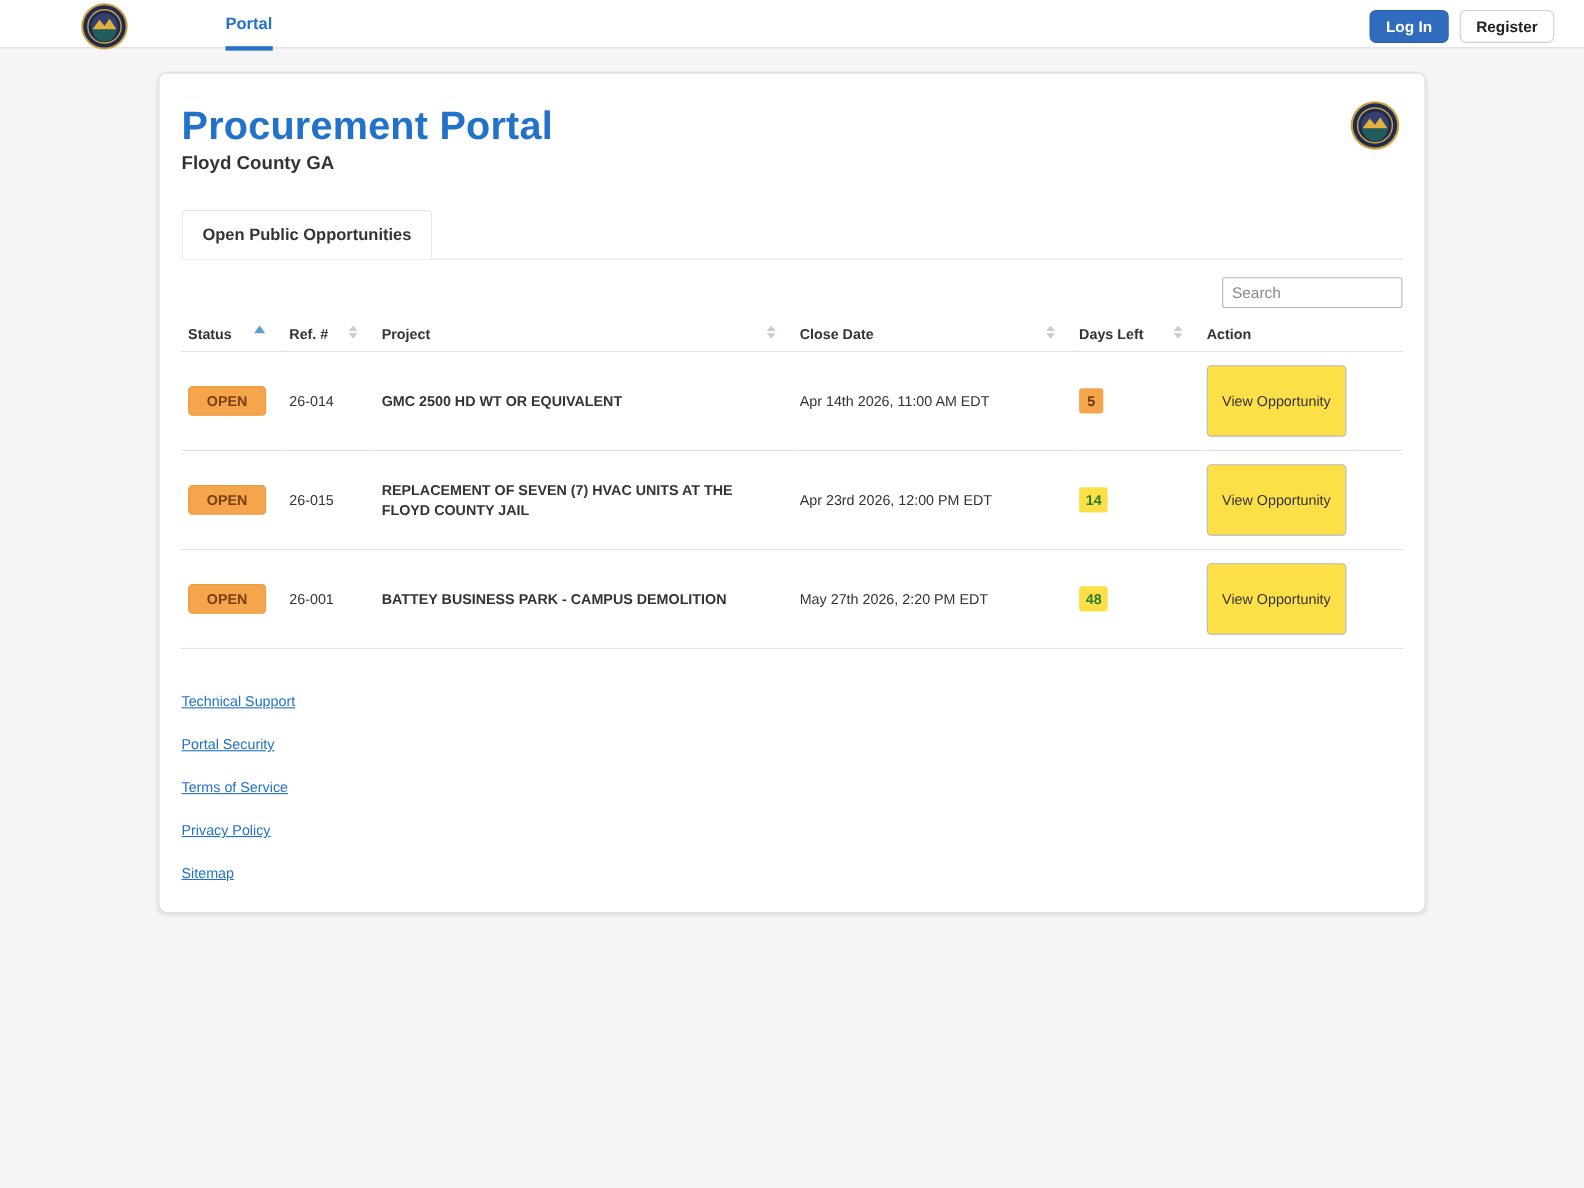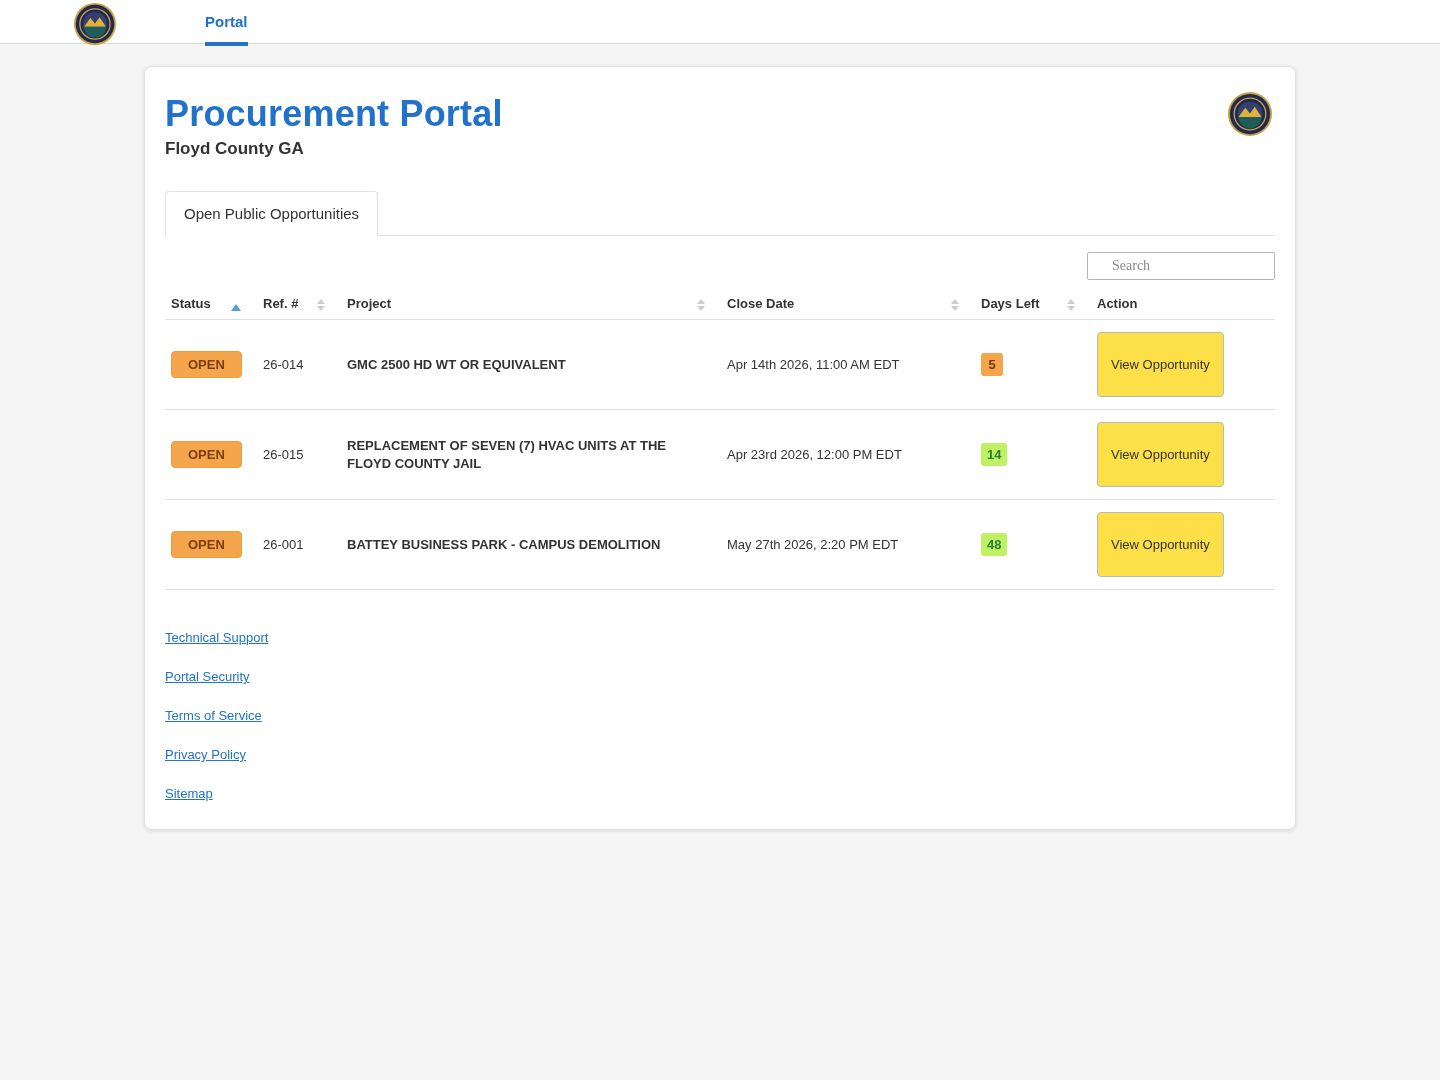--- a/index.html
+++ b/index.html
@@ -88,59 +88,59 @@
 
   
   .tabbar {
     margin-top:32px;
     display:flex;
     align-items:flex-end;
     border-bottom:1px solid #dee2e6;
   }
   .tab {
     font-size:15px;
-    font-weight:normal;
+    font-weight:bold;
     padding:13px 18px;
     cursor:pointer;
   }
   .tab.active {
     color:#333;
     background:#fff;
     border:1px solid #dee2e6;
     border-bottom:1px solid #fff;
     border-radius:4px 4px 0 0;
     margin-bottom:-1px;
   }
   .tab.inactive { color:#2272c9; }
 
   
   .search-row { display:flex; justify-content:flex-end; margin:16px 0 8px 0; }
   .search-input {
-    width:188px;
+    width:164px;
     height:28px;
     border:1px solid #b5b5b5;
     border-radius:2px;
     font-size:14px;
-    padding:0 24px;
-    color:#333;
-    font-family:Liberation Serif, serif;
+    padding:0 8px;
+    color:#333;
+    font-family:Liberation Sans, sans-serif;
   }
   .search-input::placeholder { color:#8a8a8a; }
 
   
   table { width:100%; border-collapse:collapse; table-layout:fixed; }
   th {
     text-align:left;
     font-size:13px;
     font-weight:bold;
     color:#333;
     padding:8px 6px;
     vertical-align:middle;
   }
-  .th-inner { display:flex; align-items:flex-end; justify-content:space-between; padding-right:10px; }
+  .th-inner { display:flex; align-items:flex-start; justify-content:space-between; padding-right:10px; }
   td {
     font-size:13px;
     color:#333;
     padding:12px 6px;
     vertical-align:middle;
   }
   tbody tr { border-top:1px solid #dee2e6; }
   tbody tr:last-child { border-bottom:1px solid #dee2e6; }
 
   .col-status { width:92px; }
@@ -165,21 +165,21 @@
   .badge-days {
     display:inline-block;
     min-width:22px;
     text-align:center;
     font-weight:bold;
     font-size:13px;
     padding:4px 6px;
     border-radius:3px;
   }
   .badge-days.orange { background:#f5a54b; color:#6e3a0d; }
-  .badge-days.green  { background:#bef264; color:#2e7d32; }
+  .badge-days.green  { background:#fde047; color:#2e7d32; }
 
   .btn-view {
     background:#fde047;
     border:1px solid #b9b9b9;
     border-radius:4px;
     color:#333;
     font-size:13px;
     padding:24px 13px;
     cursor:pointer;
     font-family:"Liberation Sans", sans-serif;
@@ -224,20 +224,24 @@
       <circle cx="24" cy="24" r="21" fill="#1f2a52"></circle>
       <circle cx="24" cy="24" r="16.5" fill="none" stroke="#caa13e" stroke-width="1.4"></circle>
       <circle cx="24" cy="24" r="13" fill="#36406e"></circle>
       <path d="M12 27 L19 17.5 L24 23.5 L29 16.5 L36 27 Z" fill="#e0b13d"></path>
       <path d="M12 27 h24 a12 12 0 0 1 -24 0 Z" fill="#1f5c5a"></path>
     </svg>
   </span>
   <div class="nav-portal">
     <span>Portal</span>
     <span class="underline"></span>
+  </div>
+  <div class="nav-right">
+    <button class="btn-login">Log In</button>
+    <button class="btn-register">Register</button>
   </div>
 </div>
 
 <div class="card">
 
   <div class="card-title">Procurement Portal</div>
   <div class="card-subtitle">Floyd County GA</div>
   <span class="card-seal">
     <svg viewBox="0 0 48 48" width="46" height="46">
       <circle cx="24" cy="24" r="23" fill="#caa13e"></circle>

